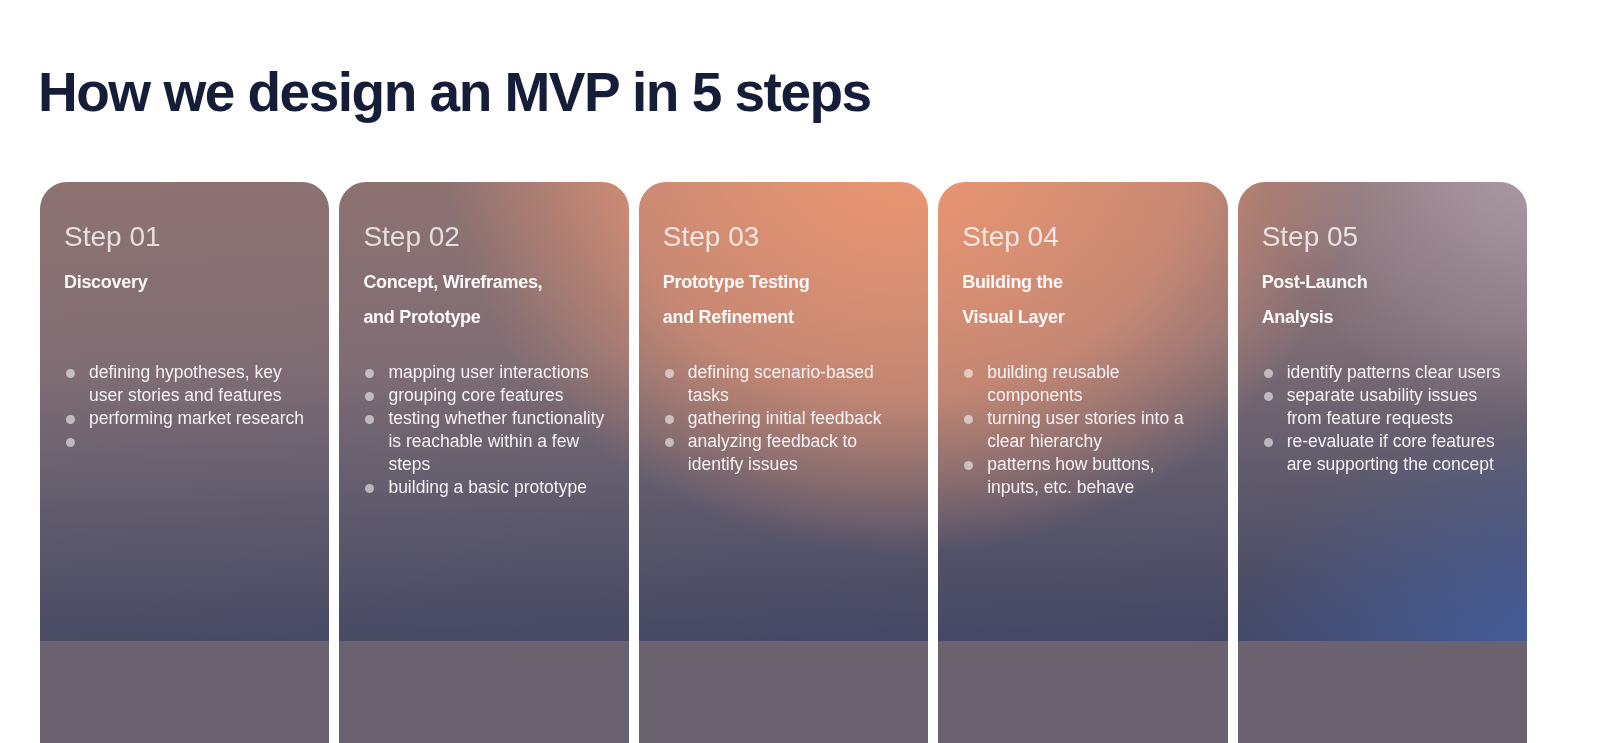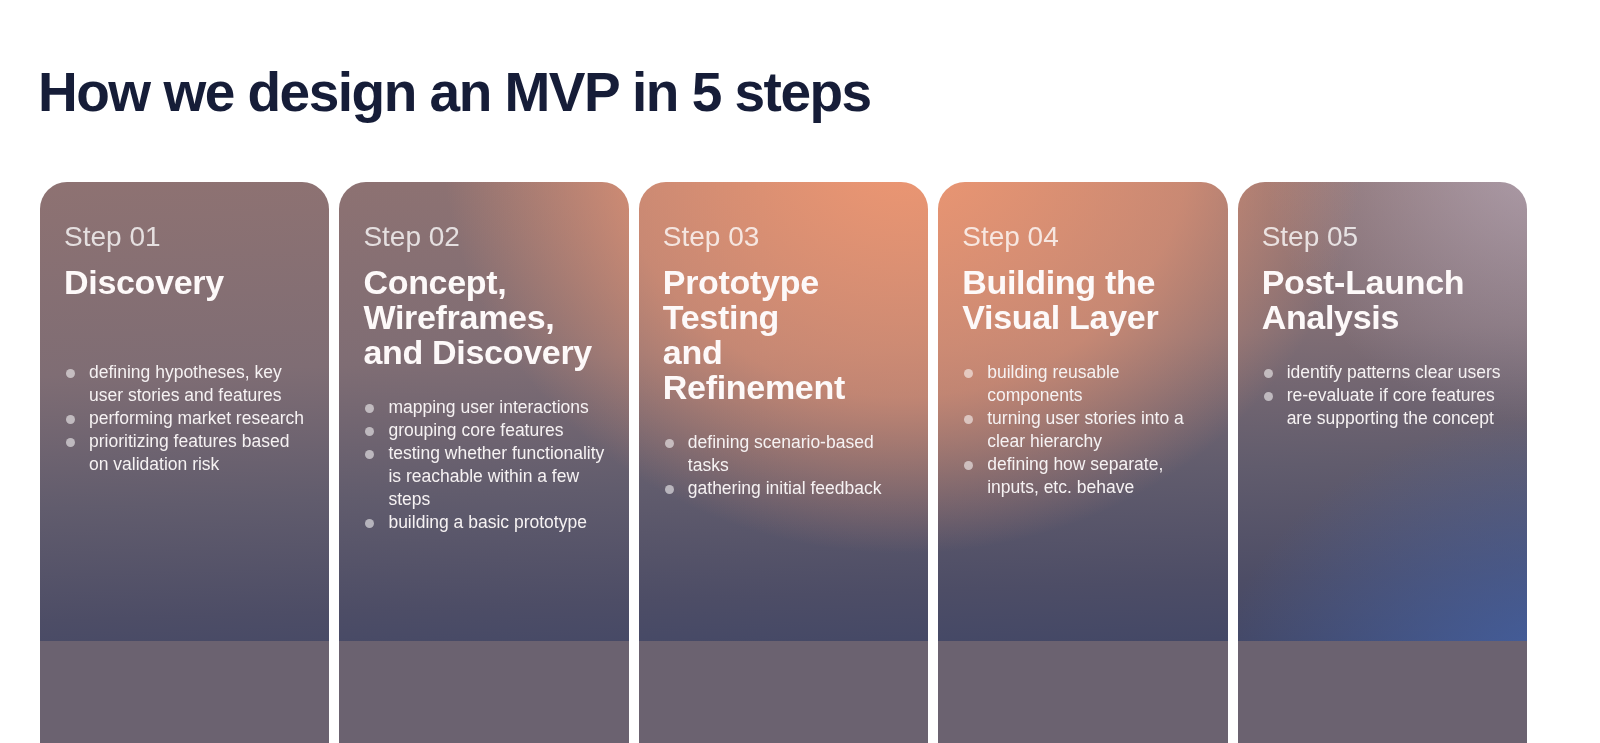--- a/index.html
+++ b/index.html
@@ -51,21 +51,21 @@
 
   .step-label {
     font-size: 28px;
     line-height: 34px;
     font-weight: 400;
     color: rgba(255,255,255,0.78);
   }
   .step-title {
     margin-top: 11px;
     min-height: 70px;
-    font-size: 34px;
+    font-size: 18px;
     line-height: 35px;
     font-weight: 700;
     letter-spacing: -0.3px;
     color: #fdf9f9;
     white-space: pre-line;
   }
   .bullet-list {
     list-style: none;
     margin: 26px 0 0 0;
     padding: 0;
@@ -101,29 +101,28 @@
           <li class="bullet-item">
             <span class="dot"></span>
             <span class="bullet-text">defining hypotheses, key user stories and features</span>
           </li>
           <li class="bullet-item">
             <span class="dot"></span>
             <span class="bullet-text">performing market research</span>
           </li>
           <li class="bullet-item">
             <span class="dot"></span>
-            <span class="bullet-text">prioritizing features based on validation risk</span>
           </li>
         </ul>
   </div>
 
   <div class="card">
     <div class="step-label">Step 02</div>
     <div class="step-title">Concept, Wireframes,
-and Discovery</div>
+and Prototype</div>
     <ul class="bullet-list">
           <li class="bullet-item">
             <span class="dot"></span>
             <span class="bullet-text">mapping user interactions</span>
           </li>
           <li class="bullet-item">
             <span class="dot"></span>
             <span class="bullet-text">grouping core features</span>
           </li>
           <li class="bullet-item">
@@ -143,52 +142,60 @@
 and Refinement</div>
     <ul class="bullet-list">
           <li class="bullet-item">
             <span class="dot"></span>
             <span class="bullet-text">defining scenario-based tasks</span>
           </li>
           <li class="bullet-item">
             <span class="dot"></span>
             <span class="bullet-text">gathering initial feedback</span>
           </li>
+          <li class="bullet-item">
+            <span class="dot"></span>
+            <span class="bullet-text">analyzing feedback to identify issues</span>
+          </li>
         </ul>
   </div>
 
   <div class="card">
     <div class="step-label">Step 04</div>
     <div class="step-title">Building the
 Visual Layer</div>
     <ul class="bullet-list">
           <li class="bullet-item">
             <span class="dot"></span>
             <span class="bullet-text">building reusable components</span>
           </li>
           <li class="bullet-item">
             <span class="dot"></span>
             <span class="bullet-text">turning user stories into a clear hierarchy</span>
           </li>
           <li class="bullet-item">
             <span class="dot"></span>
-            <span class="bullet-text">defining how separate, inputs, etc. behave</span>
+            <span class="bullet-text">patterns how buttons, inputs, etc. behave</span>
           </li>
         </ul>
   </div>
 
   <div class="card">
     <div class="step-label">Step 05</div>
     <div class="step-title">Post-Launch
 Analysis</div>
     <ul class="bullet-list">
           <li class="bullet-item">
             <span class="dot"></span>
             <span class="bullet-text">identify patterns clear users</span>
           </li>
           <li class="bullet-item">
             <span class="dot"></span>
+            <span class="bullet-text">separate usability issues from feature requests</span>
+          </li>
+          <li class="bullet-item">
+            <span class="dot"></span>
             <span class="bullet-text">re-evaluate if core features are supporting the concept</span>
           </li>
         </ul>
   </div>
 </div>
 </div>
 
 </body></html>

